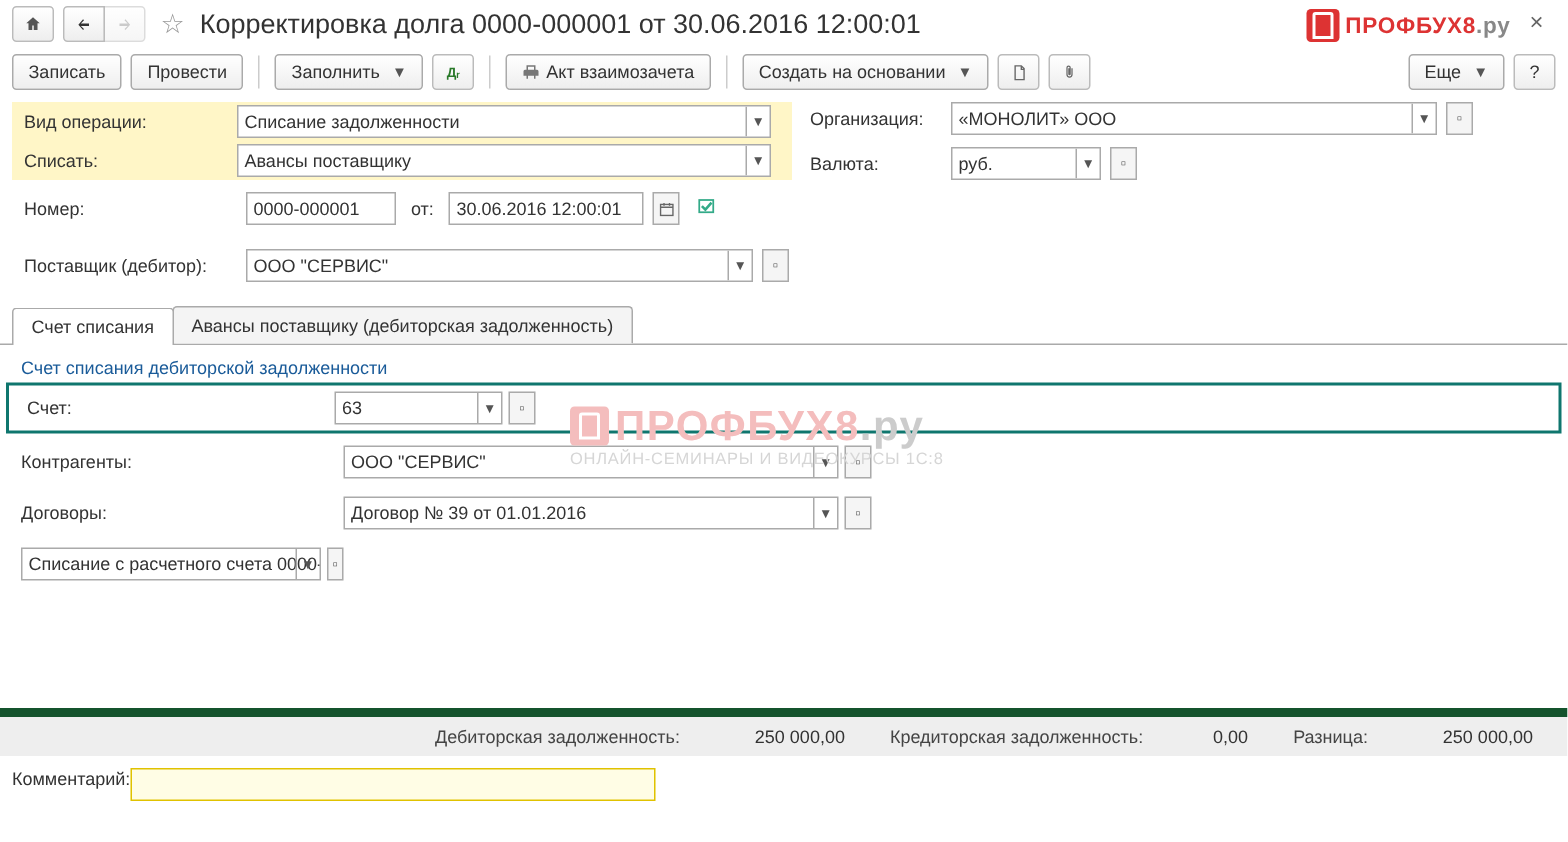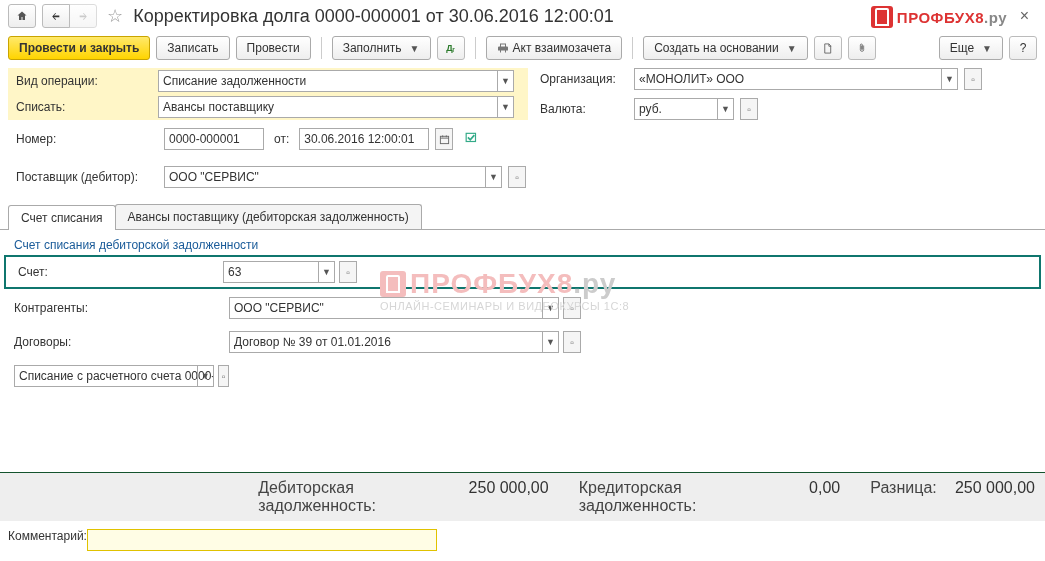--- a/index.html
+++ b/index.html
@@ -104,21 +104,21 @@
   .fgrid .lbl { padding: 0; }
   .highlight-row { border: 2px solid #0f766e; margin: -3px -4px 6px -4px; padding: 2px 4px; display:grid; grid-template-columns: 213px auto; align-items:center; }
 
   .watermark { position:absolute; left: 380px; top: 38px; opacity: 1; pointer-events:none; }
   .watermark .big { font-size: 28px; font-weight: bold; color: #f4bdbd; letter-spacing: 1px; }
   .watermark .big span.g { color:#ccc; }
   .watermark .sub { font-size: 11px; color:#d6d6d6; letter-spacing: 0.5px; text-align: right; }
   .wm-logo { display:inline-block; width:26px; height:26px; background:#f4bdbd; border-radius:3px; vertical-align: -4px; margin-right:4px; position:relative;}
   .wm-logo::before { content:''; position:absolute; left:6px; top:4px; width:10px; height:14px; border:2px solid #fff; border-radius:2px 2px 0 0;}
 
-  .footer { background:#eee; border-top:1px solid #14532d; display:flex; padding: 6px 10px; gap: 10px; font-size:16px; position: relative; margin-top: 0; }
+  .footer { background:#eee; border-top:6px solid #14532d; display:flex; padding: 6px 10px; gap: 10px; font-size:12px; position: relative; margin-top: 0; }
   .footer .flabel { color:#444; }
   .footer .fval { width: 100px; text-align: right; display:inline-block; }
   .comment-row { padding: 8px 8px 0 8px; display:flex; align-items:flex-start; }
   .comment-row .combo.hl { border: 1px solid #e0c200; background:#fffde5; width: 350px; }
   svg.chk { width:14px; height:14px; }
 </style>
 </head>
 <body>
 
 <div class="top">
@@ -142,21 +142,20 @@
   <span class="star">☆</span>
   <span class="title">Корректировка долга 0000-000001 от 30.06.2016 12:00:01</span>
   <span class="close-x">×</span>
   <div class="logo">
     <div class="logo-sq"></div>
     <span class="logo-txt"><b>ПРОФБУХ8</b><span class="g">.ру</span></span>
   </div>
 </div>
 
 <div class="toolbar">
-  <div class="btn primary">Провести и закрыть</div>
   <div class="btn">Записать</div>
   <div class="btn">Провести</div>
   <div class="sep"></div>
   <div class="btn">
       <span>Заполнить</span>
       <span class="caret">▼</span>
     </div>
   <div class="icon-btn" style="position:relative">
     <span style="font-size:9px; font-weight:bold; color:#2a7a2a;">Дᵣ<br></span>
   </div>

